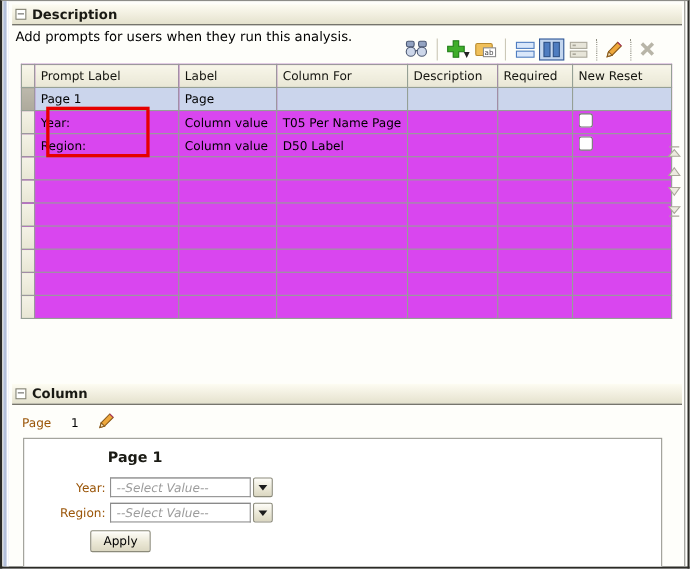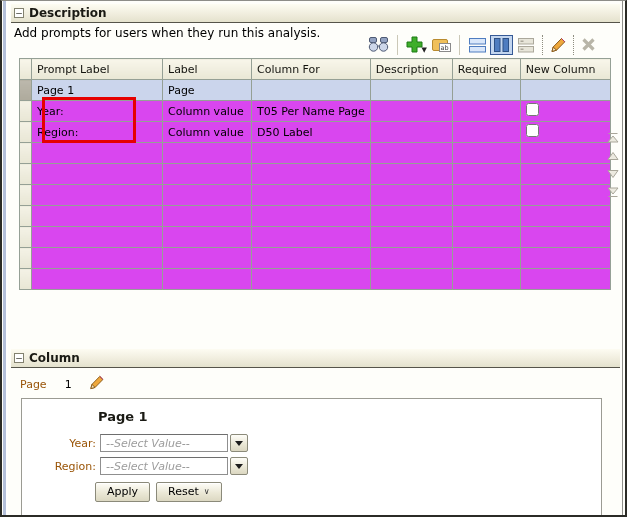--- a/index.html
+++ b/index.html
@@ -66,21 +66,21 @@
     margin-left:4px; width:128px; height:18px; border:1px solid #8f8f8f; border-top-color:#6e6e6e;
     font-size:11px; font-style:italic; color:#9c9c9c; padding:0 5px; background:#fff;
     font-family:"DejaVu Sans","Liberation Sans",sans-serif;
   }
   .dd-btn {
     margin-left:2px; width:18px; height:18px; border:1px solid #8b8a7a; border-radius:2px;
     background:linear-gradient(#fefdf8, #e9e6d4 60%, #dbd7c1);
     display:flex; align-items:center; justify-content:center; cursor:pointer;
   }
   .dd-tri { width:0; height:0; border-left:4px solid transparent; border-right:4px solid transparent; border-top:5px solid #1c1c1c; }
-  .pv-buttons { position:absolute; left:73px; top:83px; display:flex; gap:6px; }
+  .pv-buttons { position:absolute; left:60px; top:83px; display:flex; gap:19px; }
   .btn {
     font-size:11px; color:#000; padding:2px 11px 3px; cursor:pointer;
     border:1px solid #8b8a7a; border-radius:2px;
     background:linear-gradient(#fefdf8, #ebe8d6 55%, #dcd8c2);
     box-shadow:inset 0 1px 0 #fff; font-family:"DejaVu Sans","Liberation Sans",sans-serif;
     display:flex; align-items:center; gap:5px;
   }
   .reset-caret { font-size:8px; color:#333; }
 </style>
 </head>
@@ -169,21 +169,21 @@
         <col style="width:90px">
     </colgroup>
     <tbody>
         <tr>
       <th class="handle"></th>
       <th>Prompt Label</th>
       <th>Label</th>
       <th>Column For</th>
       <th>Description</th>
       <th>Required</th>
-      <th>New Column</th>
+      <th>New Reset</th>
     </tr>
     <tr class="selected">
       <td class="handle"></td>
       <td>Page 1</td>
       <td>Page</td>
       <td></td>
       <td></td>
       <td></td>
       <td></td>
     </tr>
@@ -335,19 +335,15 @@
       <input class="pv-input" readonly="" value="--Select Value--" style="">
       <span class="dd-btn">
         <span class="dd-tri"></span>
       </span>
     </div>
 
     <div class="pv-buttons">
       <button class="btn">
         <span>Apply</span>
       </button>
-      <button class="btn">
-        <span>Reset</span>
-        <span class="reset-caret">∨</span>
-      </button>
     </div>
   </div>
 </div>
 
 </body></html>

